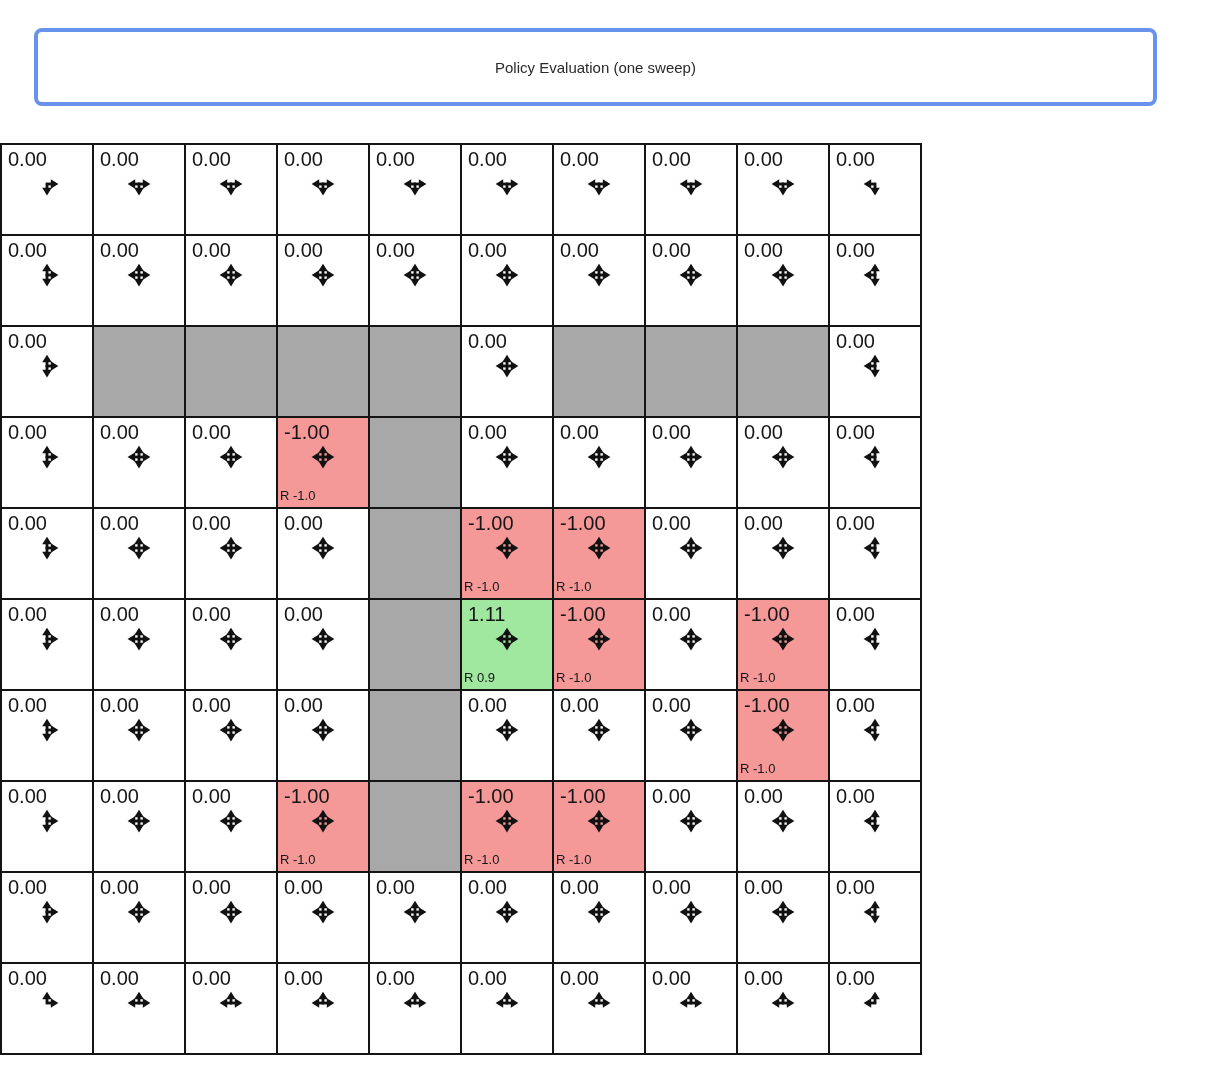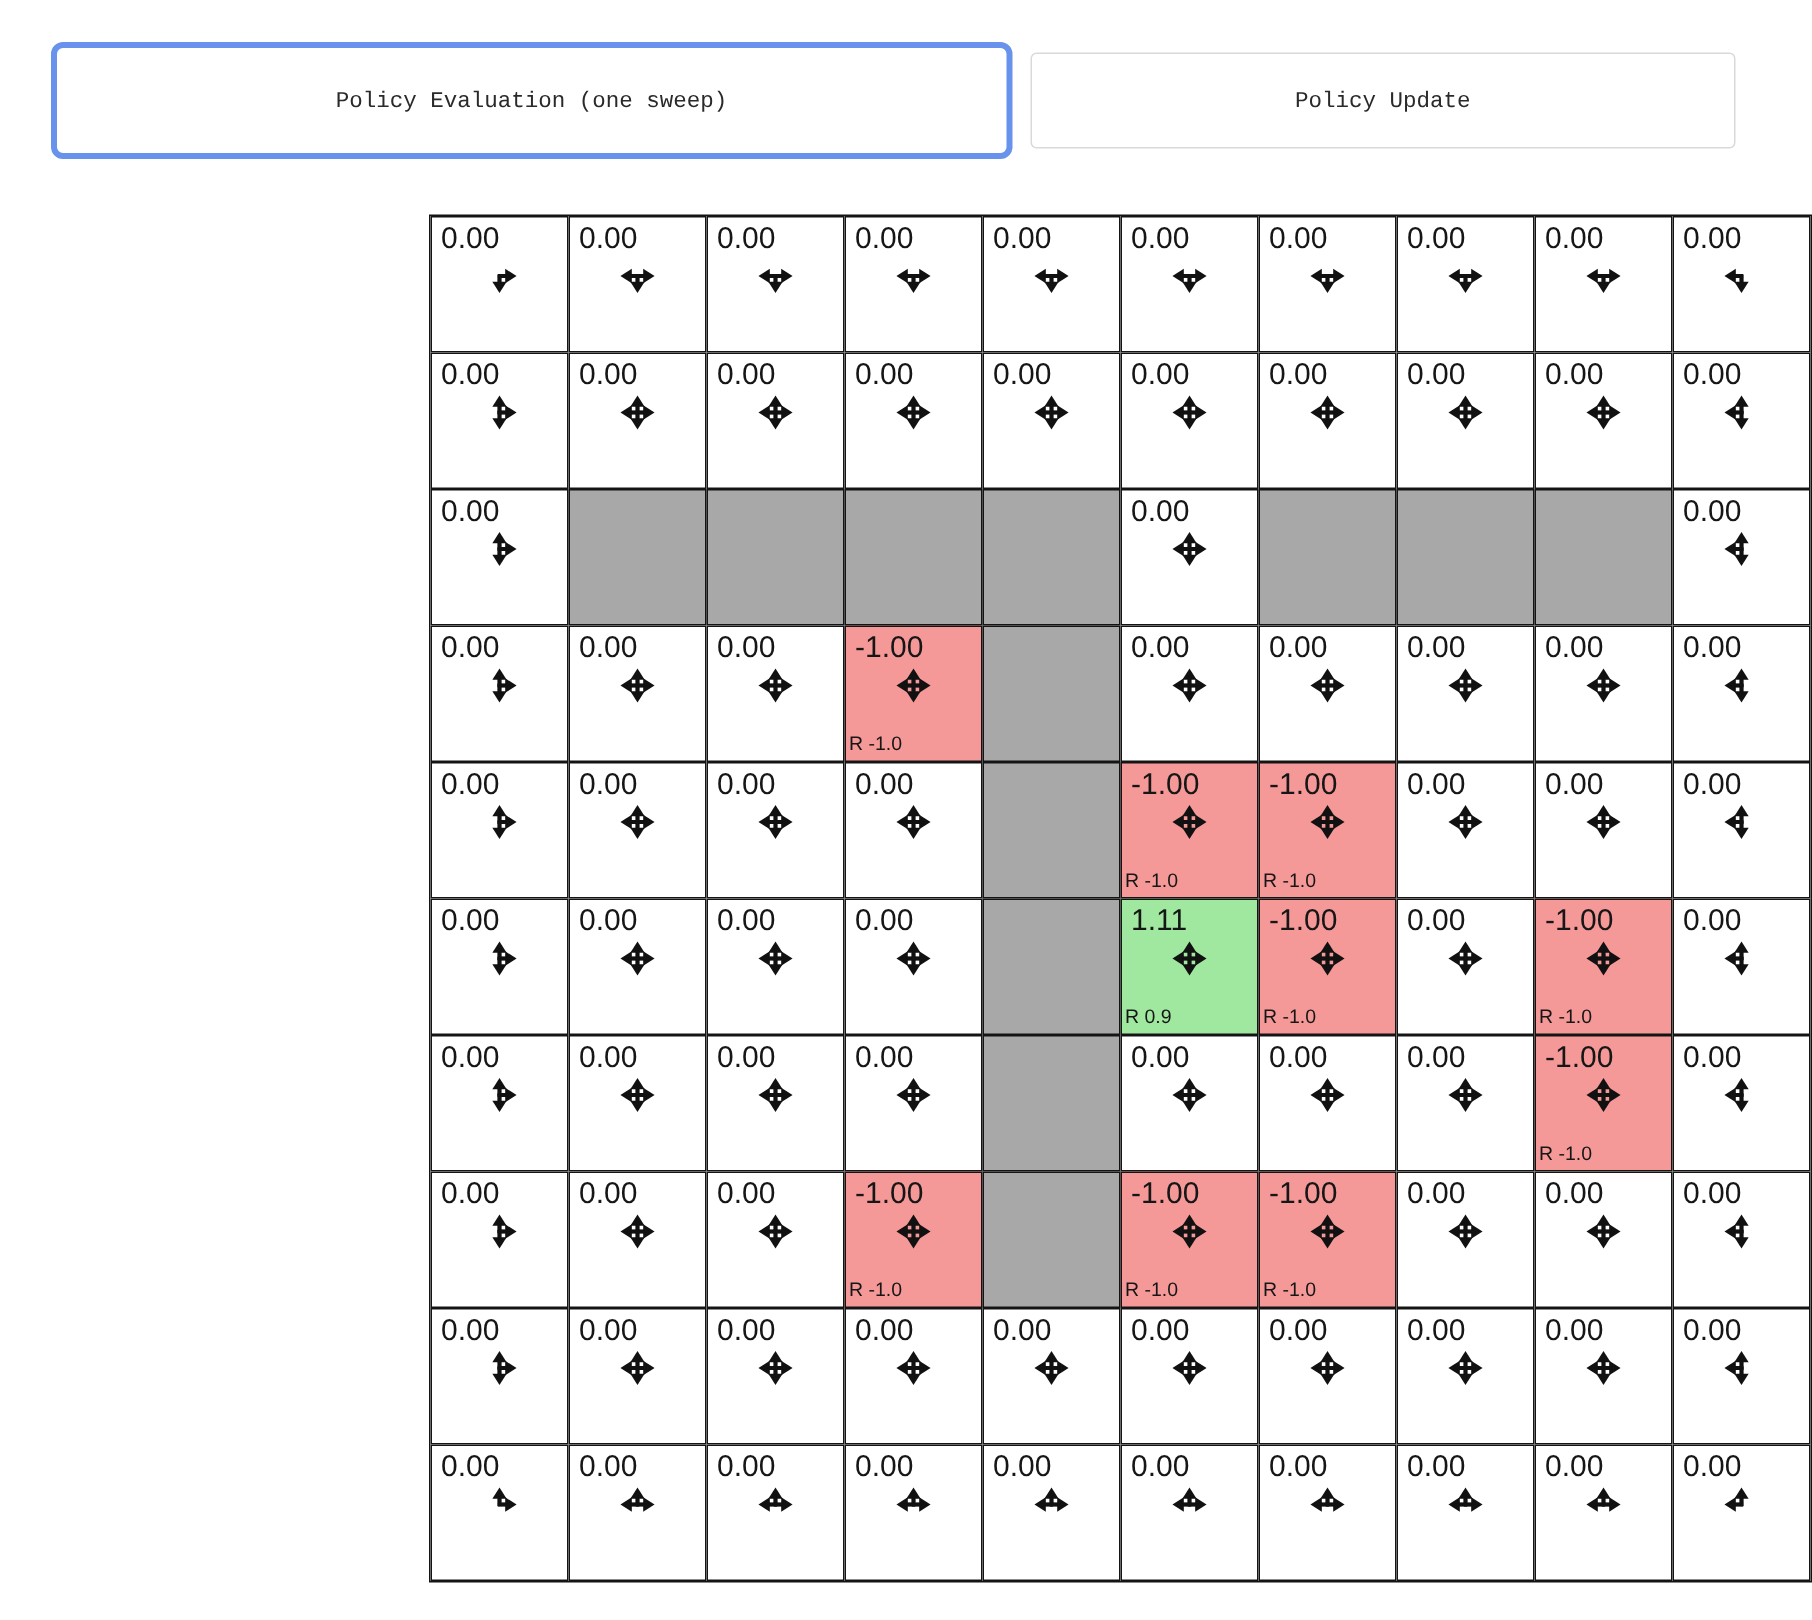--- a/index.html
+++ b/index.html
@@ -5,38 +5,37 @@
   html,body { margin:0; padding:0; background:#ffffff; }
   body {
     width:1208px; height:1080px;
     font-family:"Liberation Sans", sans-serif;
     color:#161616;
     overflow:hidden;
   }
   .toolbar {
     display:flex; align-items:center; gap:12px;
     padding:28px 51px 0 34px;
-    font-family:Liberation Mono, monospace;
   }
   .tb-btn {
     background:#ffffff;
     border:1px solid var(--btnborder,#d9d9d9);
     border-radius:4px;
     height:64px; flex:1;
     font-family:inherit;
     font-size:15px; color:#2a2a2a;
     cursor:pointer;
     white-space:nowrap;
   }
   .tb-btn.focused {
     border:4px solid var(--focus,#6992ec);
     border-radius:8px;
     height:78px; flex:1.36;
   }
-  .gridwrap { display:flex; justify-content:flex-end; margin-top:37px;text-decoration:underline; }
+  .gridwrap { display:flex; justify-content:flex-start; margin-top:37px;text-decoration:underline; }
   .grid {
     display:grid;
     grid-template-columns:repeat(10, 92px);
     grid-auto-rows:91px;
     border:1px solid var(--gridline,#141414);
     background:#ffffff;
   }
   .cell {
     position:relative;
     border:1px solid var(--gridline,#141414);
@@ -58,21 +57,20 @@
   .rw {
     position:absolute; bottom:4px; left:2px;
     font-size:13px; color:#161616;
   }
 </style>
 </head>
 <body>
 
 <div class="toolbar">
   <button class="tb-btn focused">Policy Evaluation (one sweep)</button>
-  <button class="tb-btn">Policy Update</button>
 </div>
 
 <div class="gridwrap">
   <div class="grid" id="grid">
       <div class="cell">
         <div class="val">0.00</div>
         <div class="arrow">
           <svg width="26" height="26" viewBox="0 0 24 24" aria-hidden="true">
             <line x1="12" y1="11" x2="12" y2="17" stroke="#111111" stroke-width="2.6"></line>
             <polygon points="12,22.5 7.6,15.5 16.4,15.5" fill="#111111"></polygon>

